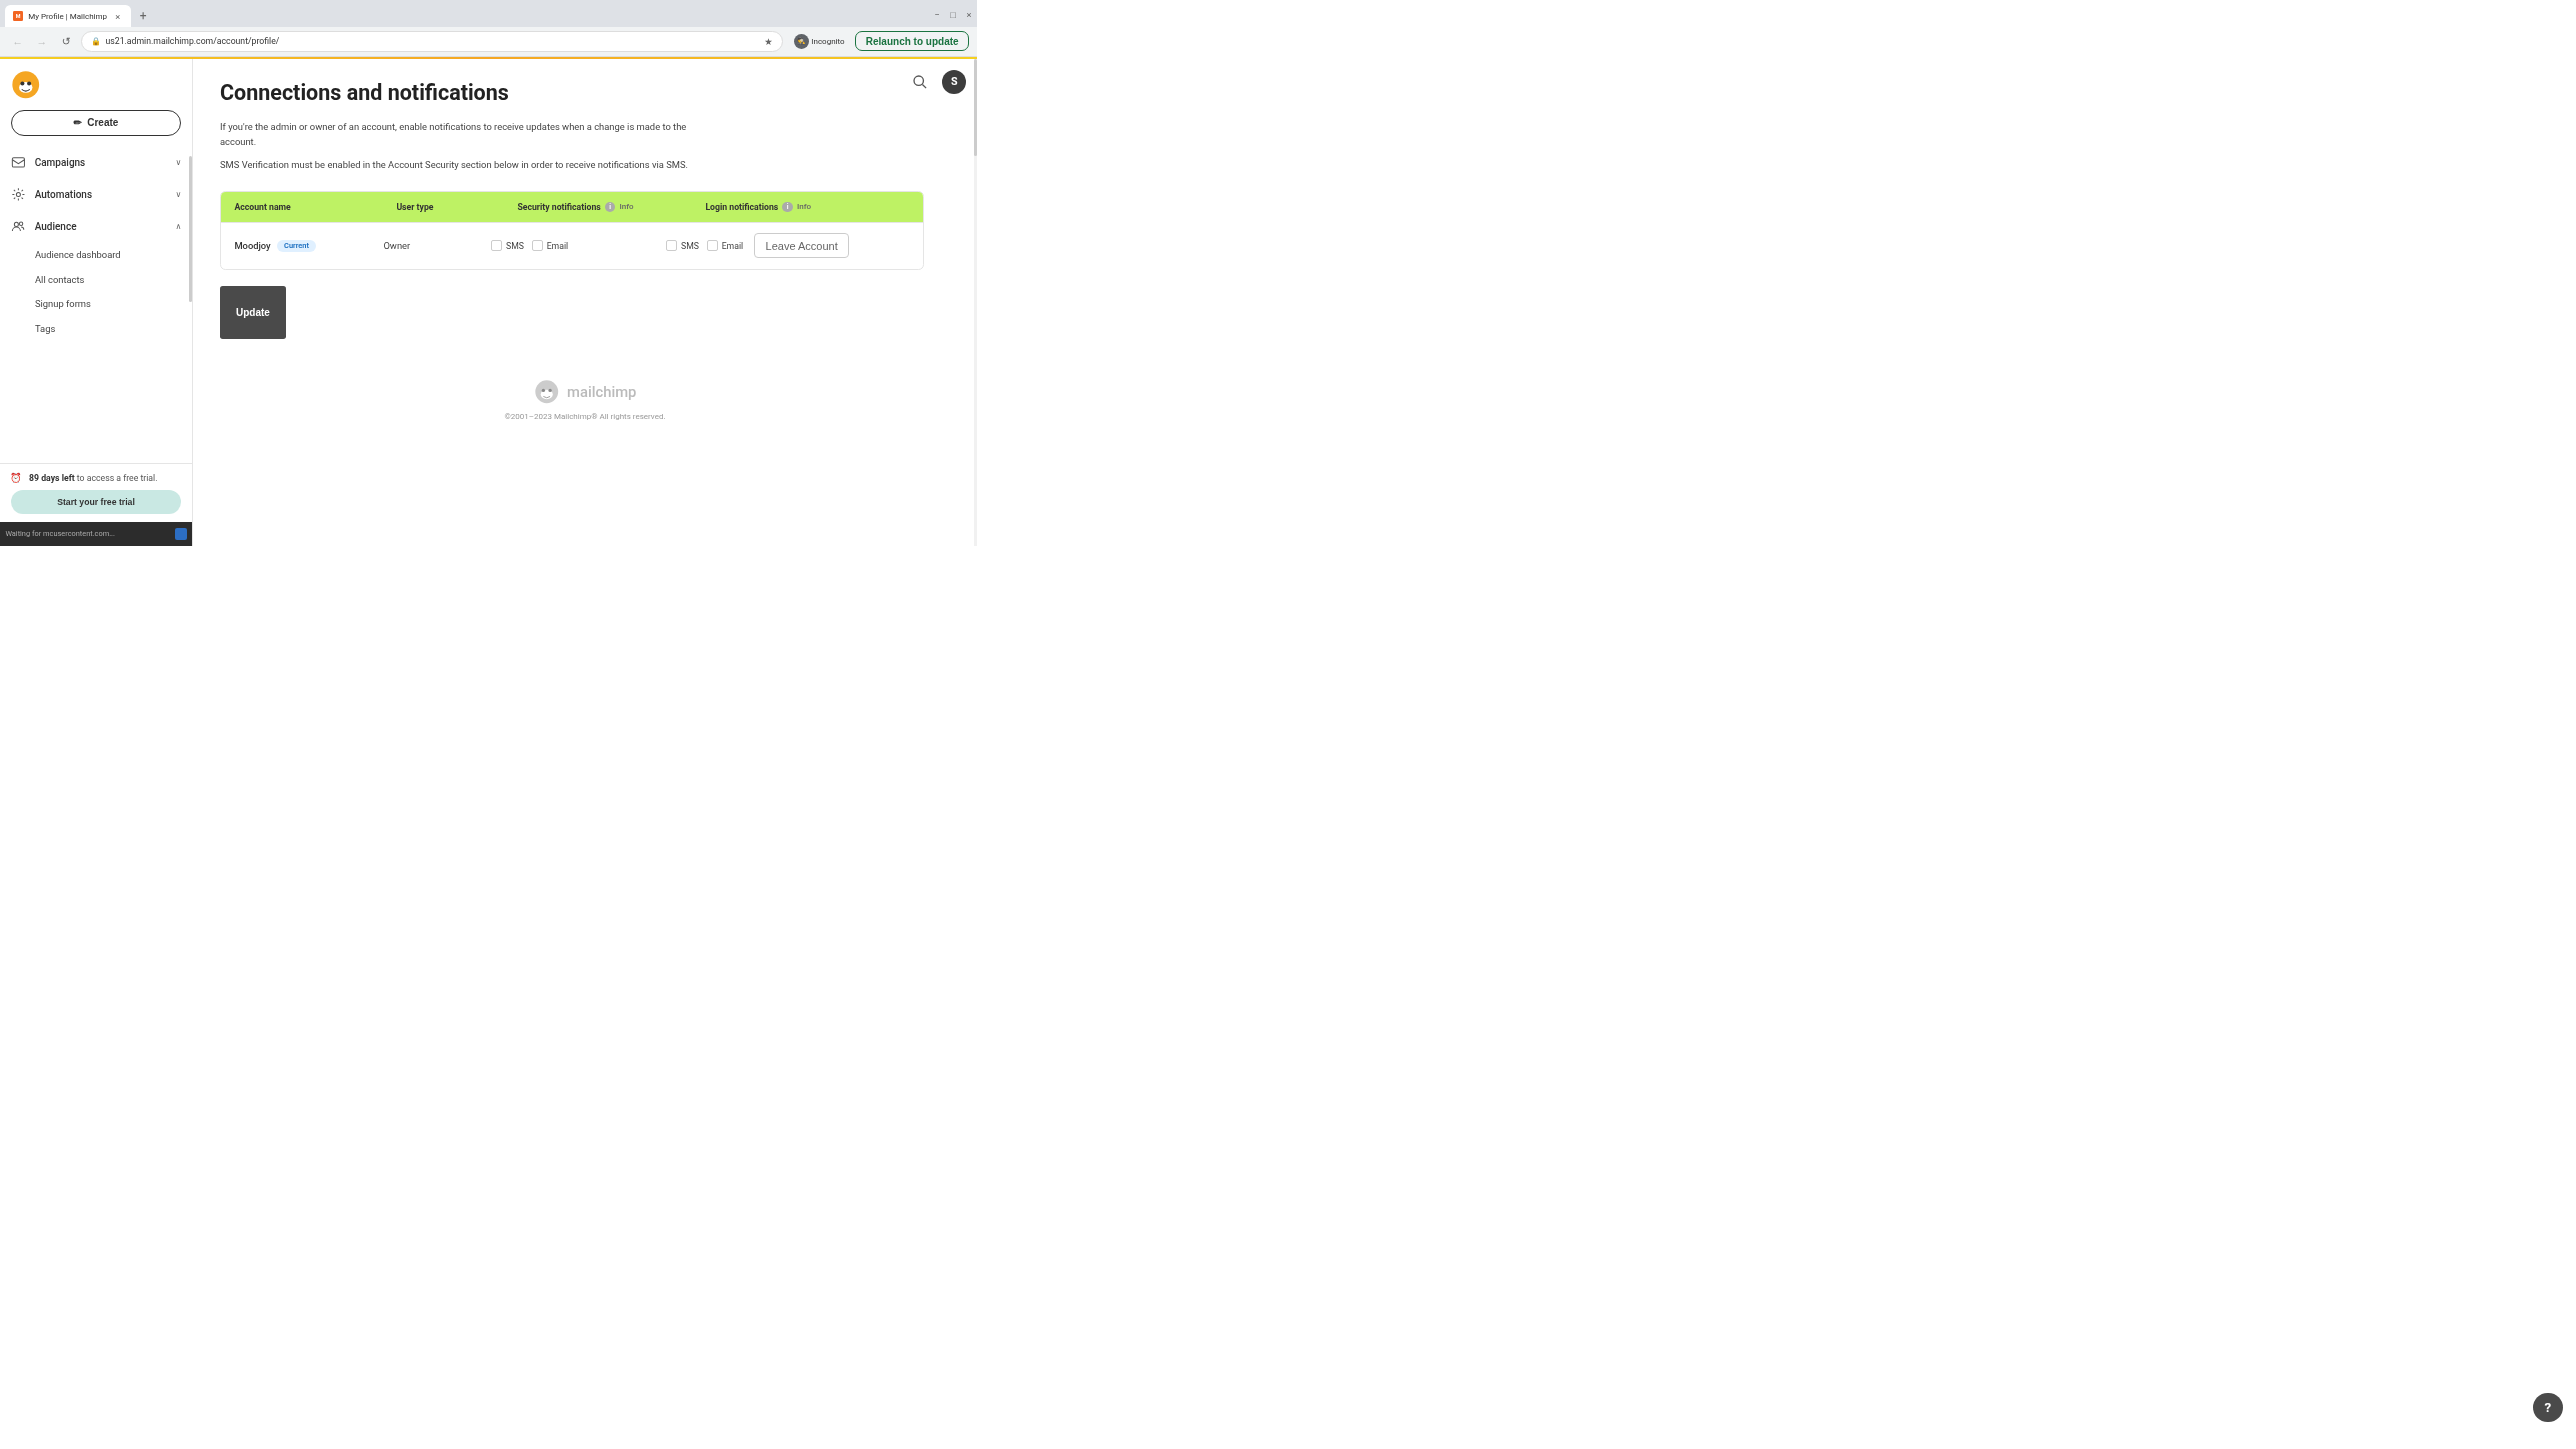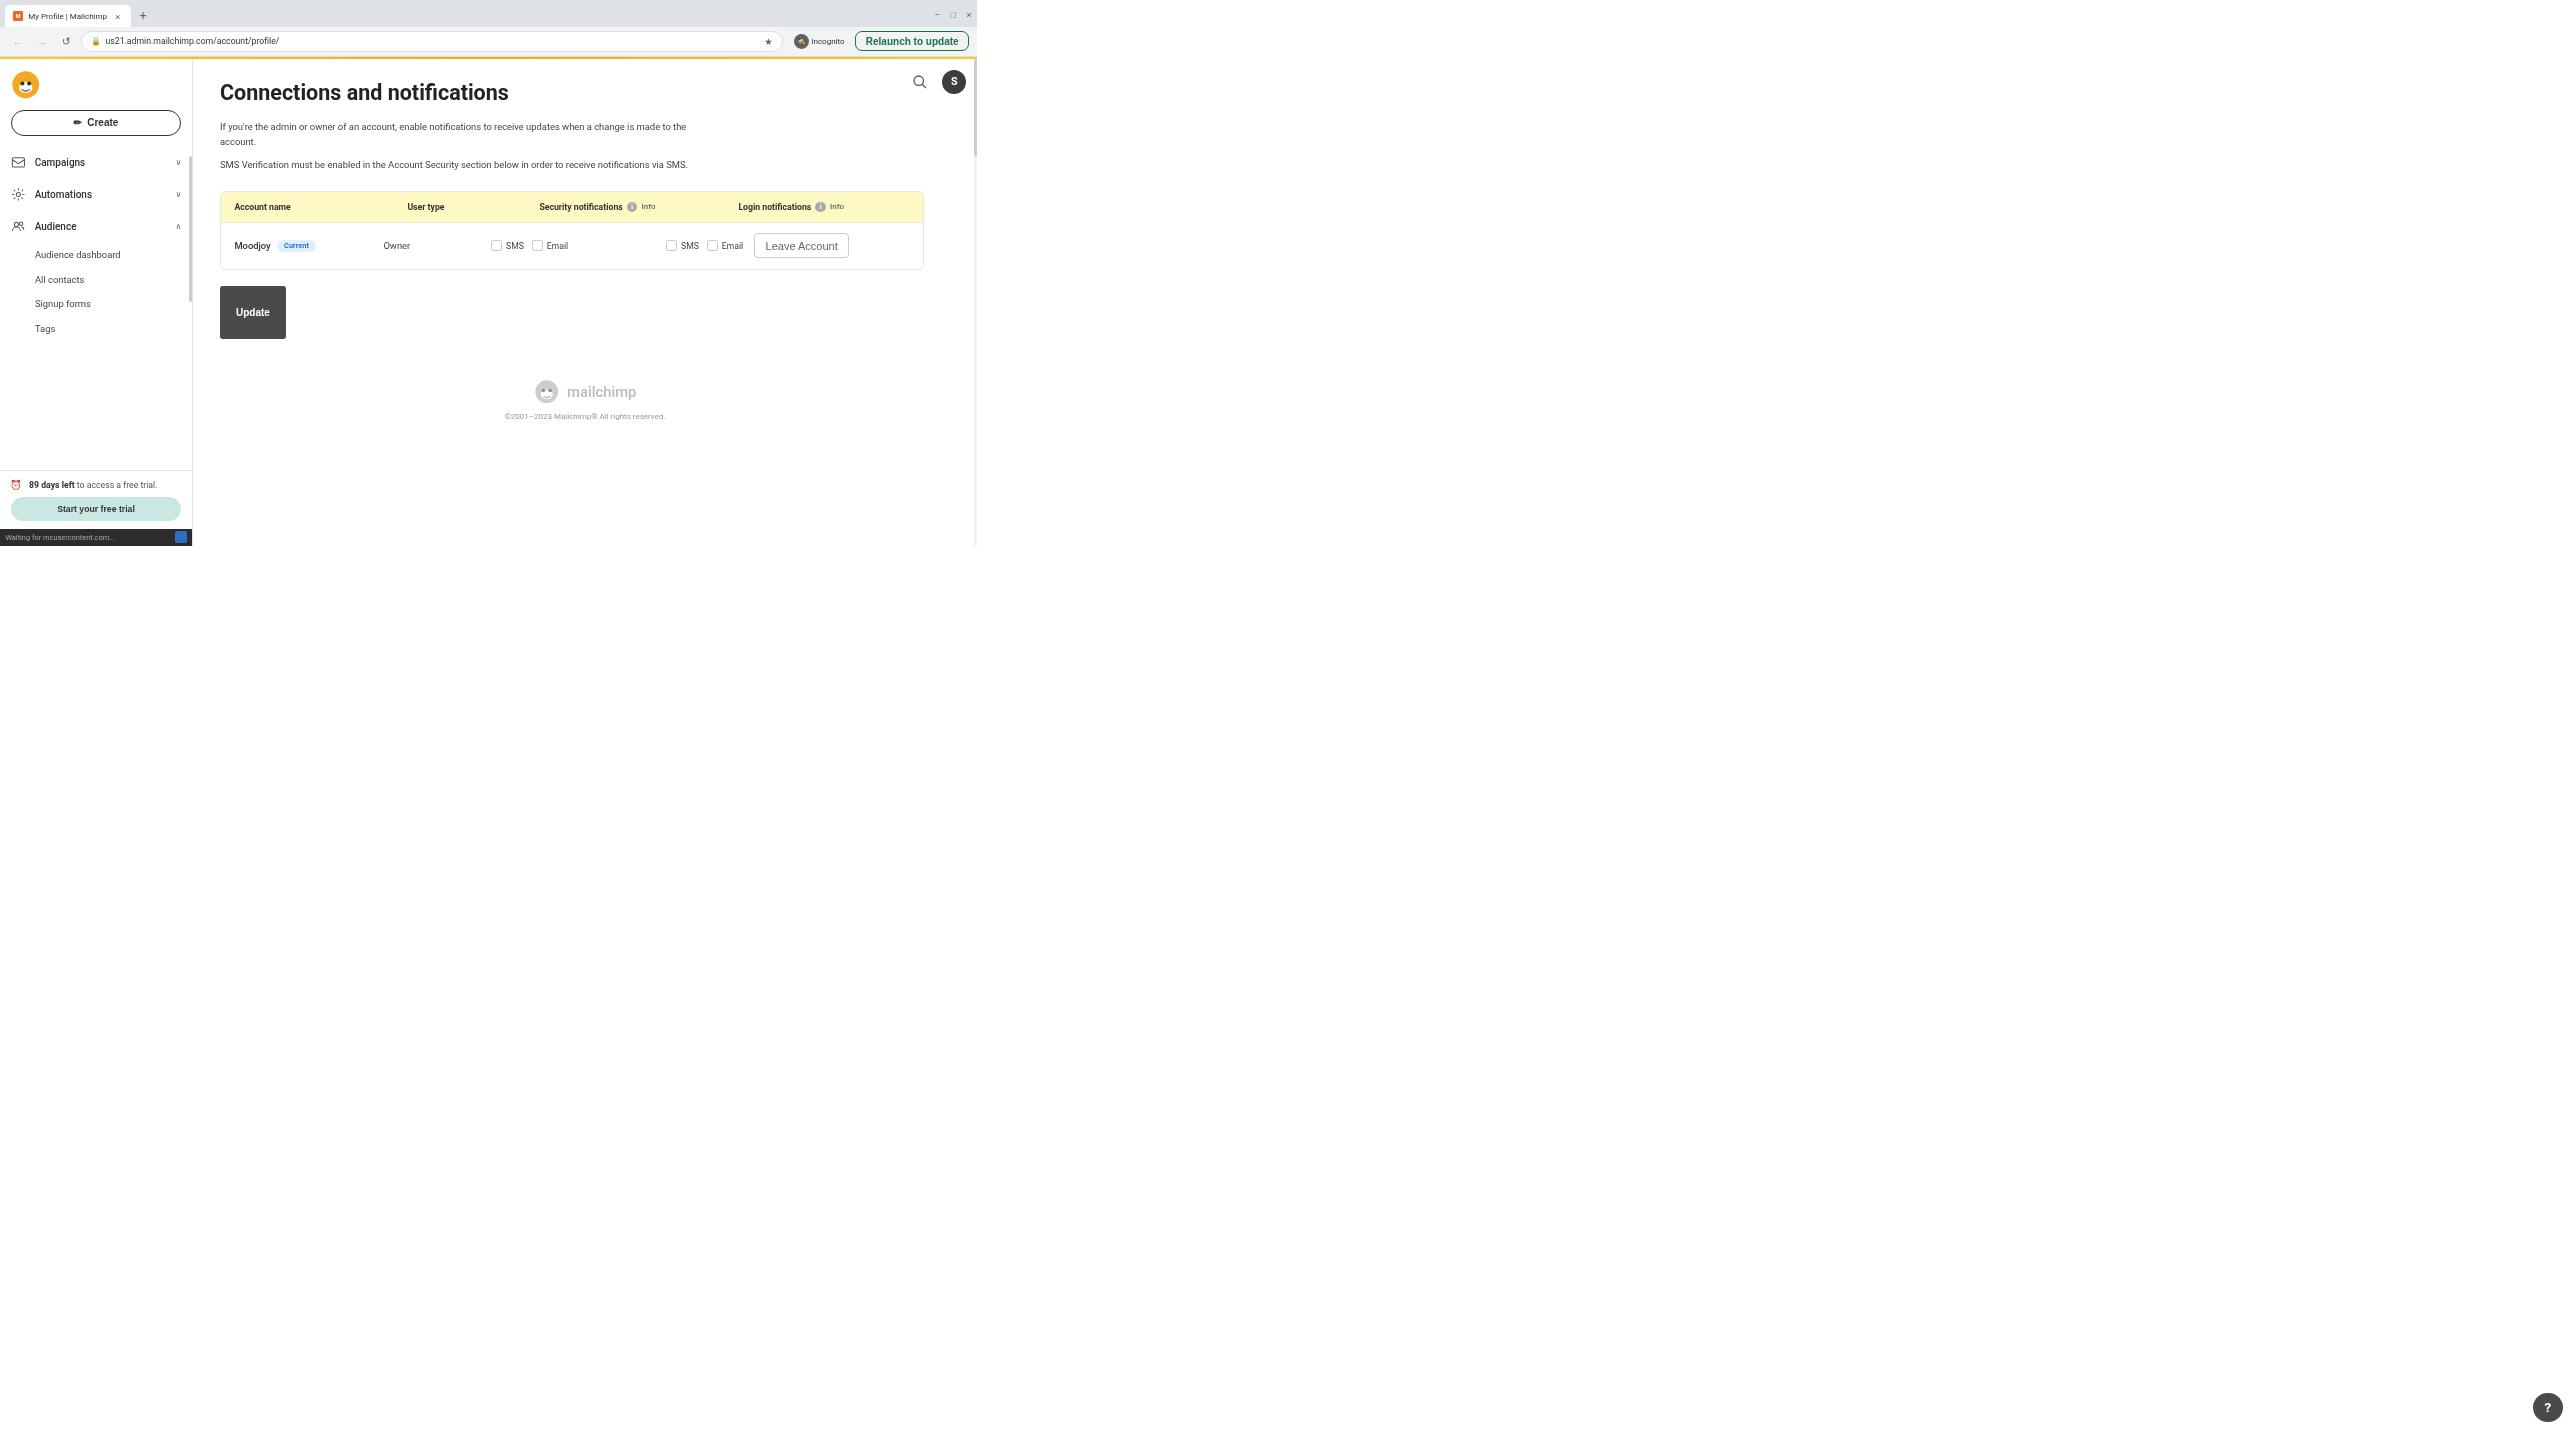--- a/index.html
+++ b/index.html
@@ -169,21 +169,21 @@
       border: none;
       border-radius: 13.4px;
       padding: 6.7px;
       font-size: 8.7px;
       font-weight: 600;
       color: #333;
       cursor: pointer;
     }
     .trial-icon { font-size: 9.4px; color: #555; }
     .status-bar-bottom {
-      height: 17px;
+      height: 24px;
       background: #2c2c2c;
       color: #aaa;
       font-size: 7.4px;
       display: flex;
       align-items: center;
       padding: 0 5.4px;
     }
 
     
     .main-content {
@@ -215,24 +215,24 @@
     .notifications-table {
       border: 0.7px solid #e5e5e5;
       border-radius: 5.4px;
       overflow: hidden;
       width: 100%;
       max-width: 704px;
     }
     .table-header {
       display: grid;
       grid-template-columns: 148px 107px 174px 1fr;
-      background: #fef9c3;
+      background: #bef264;
       border-bottom: 0.7px solid #e5e5e5;
       padding: 9.4px 13.4px;
-      gap: 25px;
+      gap: 14px;
     }
     .table-header-cell {
       font-size: 8.7px;
       font-weight: 700;
       color: #333;
       display: flex;
       align-items: center;
       gap: 4px;
     }
     .info-icon {

